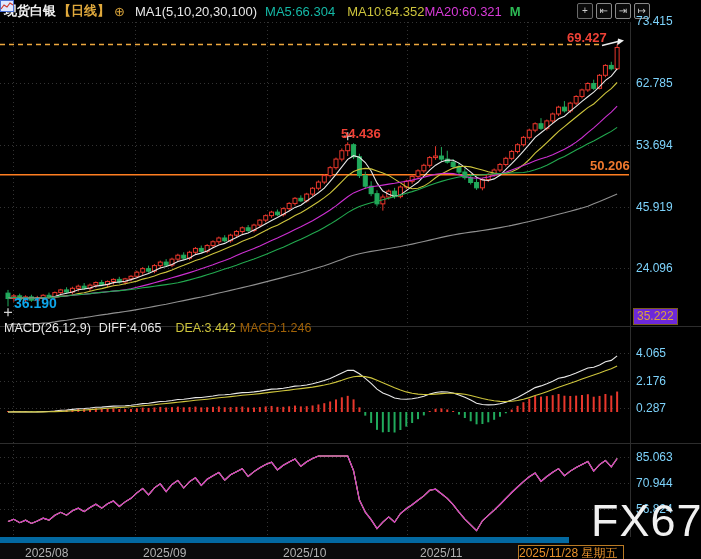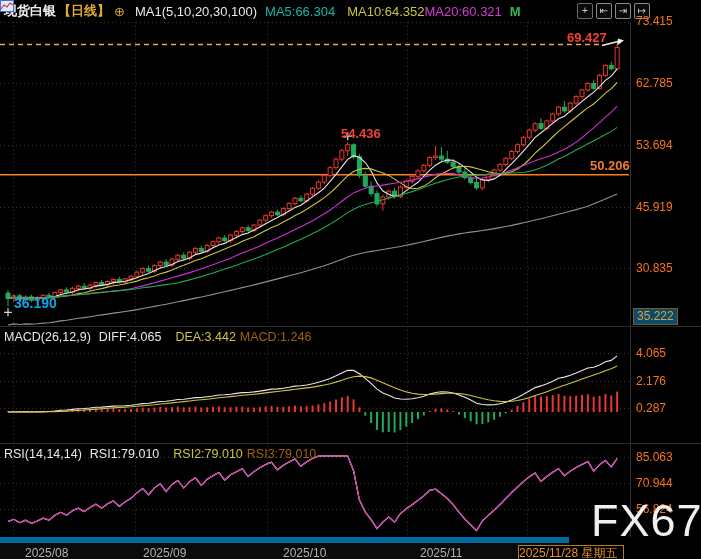--- a/index.html
+++ b/index.html
@@ -14,23 +14,23 @@
   .hdr .ma1{color:#e8e8e8;margin-left:4px;}
   .hdr .ma5{color:#14b8a6;margin-left:8px;}
   .hdr .ma10{color:#cdc43c;margin-left:12px;}
   .hdr .ma20{color:#d83ad8;}
   .hdr .ma30t{color:#2dbb55;margin-left:8px;font-weight:bold;}
   .tools{position:absolute;left:577px;top:3px;display:flex;gap:3px;}
   .tool{width:14px;height:14px;border:1px solid #8a8a8a;border-radius:2px;color:#cfcfcf;
         font-size:10px;line-height:13px;text-align:center;background:#0a0a0a;}
   .tool:first-child{border-color:#6a6a6a;}
   
-  .axlab{position:absolute;left:636px;font-size:12px;color:#f97316;letter-spacing:0;}
+  .axlab{position:absolute;left:636px;font-size:12px;color:#7dd3fc;letter-spacing:0;}
   .axlab-last{position:absolute;left:633px;top:308px;font-size:12px;color:#dda33a;border:1px solid #7a5c1e;
-              background:#0c4a6e;padding:0 3px;line-height:15px;}
+              background:#6d28d9;padding:0 3px;line-height:15px;}
   .ann{position:absolute;font-size:13px;font-weight:bold;color:#ef4136;}
   .ann-green{color:#0ea5e9;font-size:14px;}
   .ann-orange{color:#f0792e;}
   
   .indhdr{position:absolute;left:4px;font-size:12.5px;display:flex;}
   .indhdr .w{color:#e8e8e8;}
   .indhdr .y{color:#cdc43c;margin-left:14px;}
   .indhdr .m{color:#a16207;margin-left:4px;}
   .indhdr .t{color:#e8e8e8;margin-right:8px;}
   
@@ -448,44 +448,38 @@
     <div class="tool">+</div>
     <div class="tool">⇤</div>
     <div class="tool">⇥</div>
     <div class="tool">↦</div>
   </div>
 
   <div class="axlab" style="top:14px">73.415</div>
   <div class="axlab" style="top:76px">62.785</div>
   <div class="axlab" style="top:138px">53.694</div>
   <div class="axlab" style="top:200px">45.919</div>
-  <div class="axlab" style="top:261px">30.835</div>
+  <div class="axlab" style="top:261px">24.096</div>
   <div class="axlab-last">35.222</div>
 
   <div class="ann" style="left:567px;top:30px">69.427</div>
   <div class="ann" style="left:341px;top:126px">54.436</div>
   <div class="ann ann-orange" style="left:590px;top:158px">50.206</div>
   <div class="ann ann-green" style="left:14px;top:295px">36.190</div>
 
-  <div class="indhdr" style="top:330px">
+  <div class="indhdr" style="top:321px">
     <span class="t">MACD(26,12,9)</span>
     <span class="w">DIFF:4.065</span>
     <span class="y">DEA:3.442</span>
     <span class="m">MACD:1.246</span>
   </div>
   <div class="axlab" style="top:346px">4.065</div>
   <div class="axlab" style="top:374px">2.176</div>
   <div class="axlab" style="top:401px">0.287</div>
 
-  <div class="indhdr" style="top:447px">
-    <span class="t">RSI(14,14,14)</span>
-    <span class="w">RSI1:79.010</span>
-    <span class="y">RSI2:79.010</span>
-    <span class="m">RSI3:79.010</span>
-  </div>
   <div class="axlab" style="top:450px">85.063</div>
   <div class="axlab" style="top:476px">70.944</div>
   <div class="axlab" style="top:502px">56.824</div>
 
   <div class="wm">FX678</div>
 
   <div class="datebar">
     <span class="mon" style="left:25px">2025/08</span>
     <span class="mon" style="left:143px">2025/09</span>
     <span class="mon" style="left:283px">2025/10</span>

